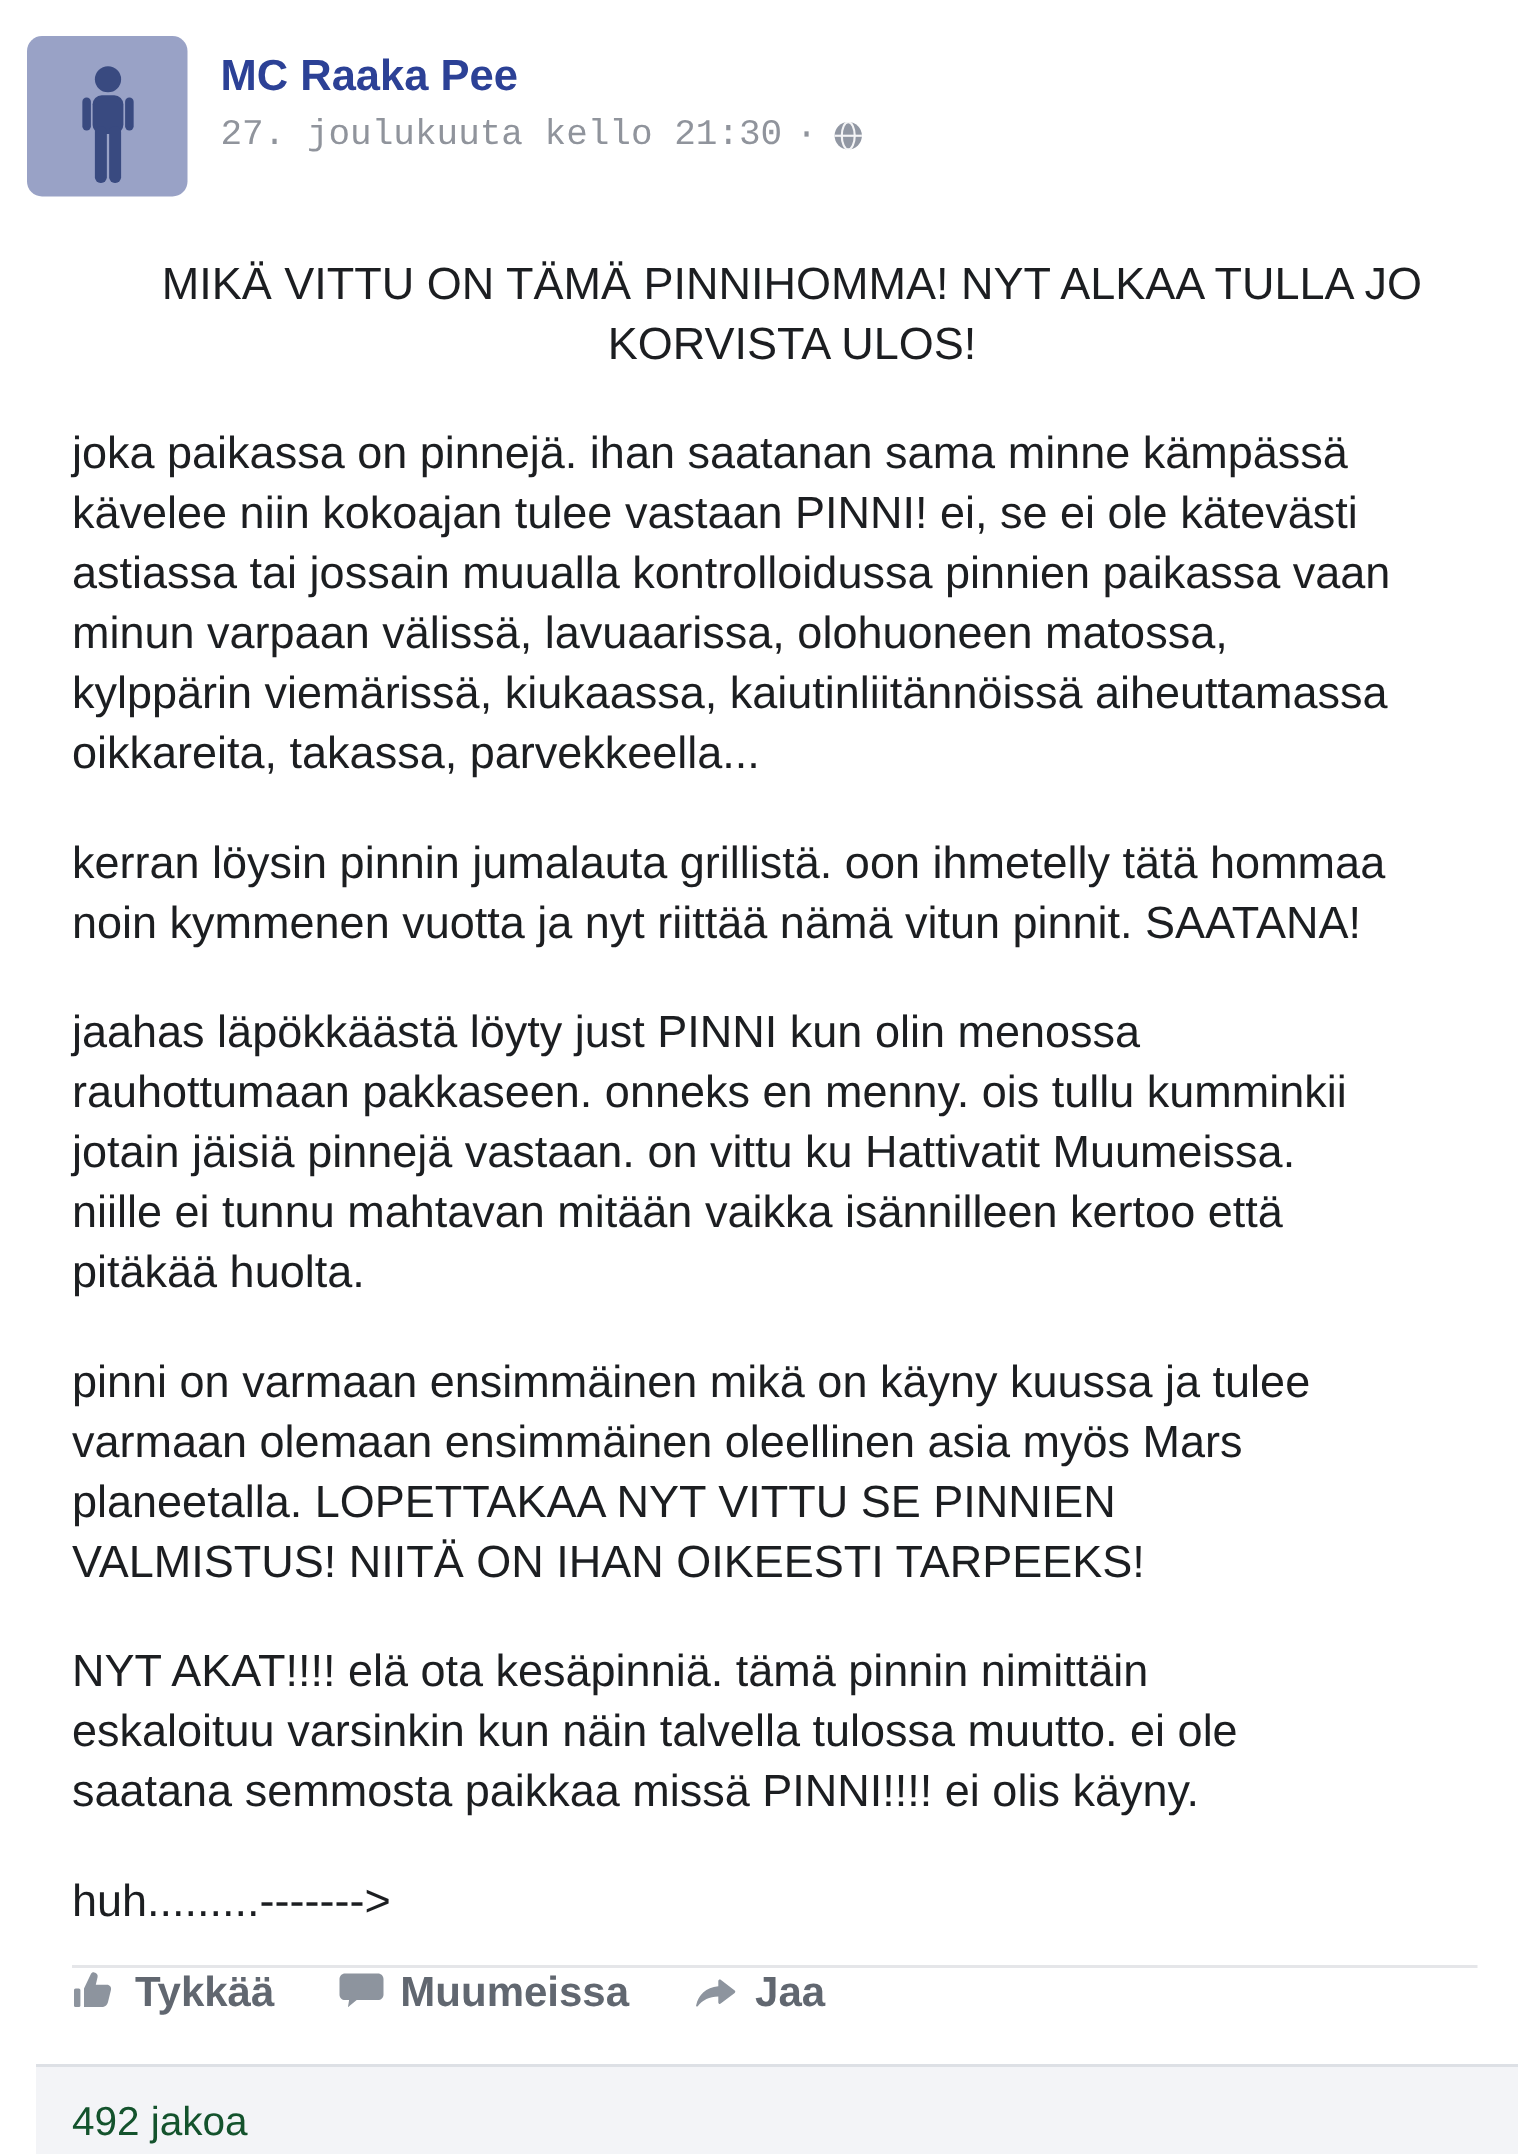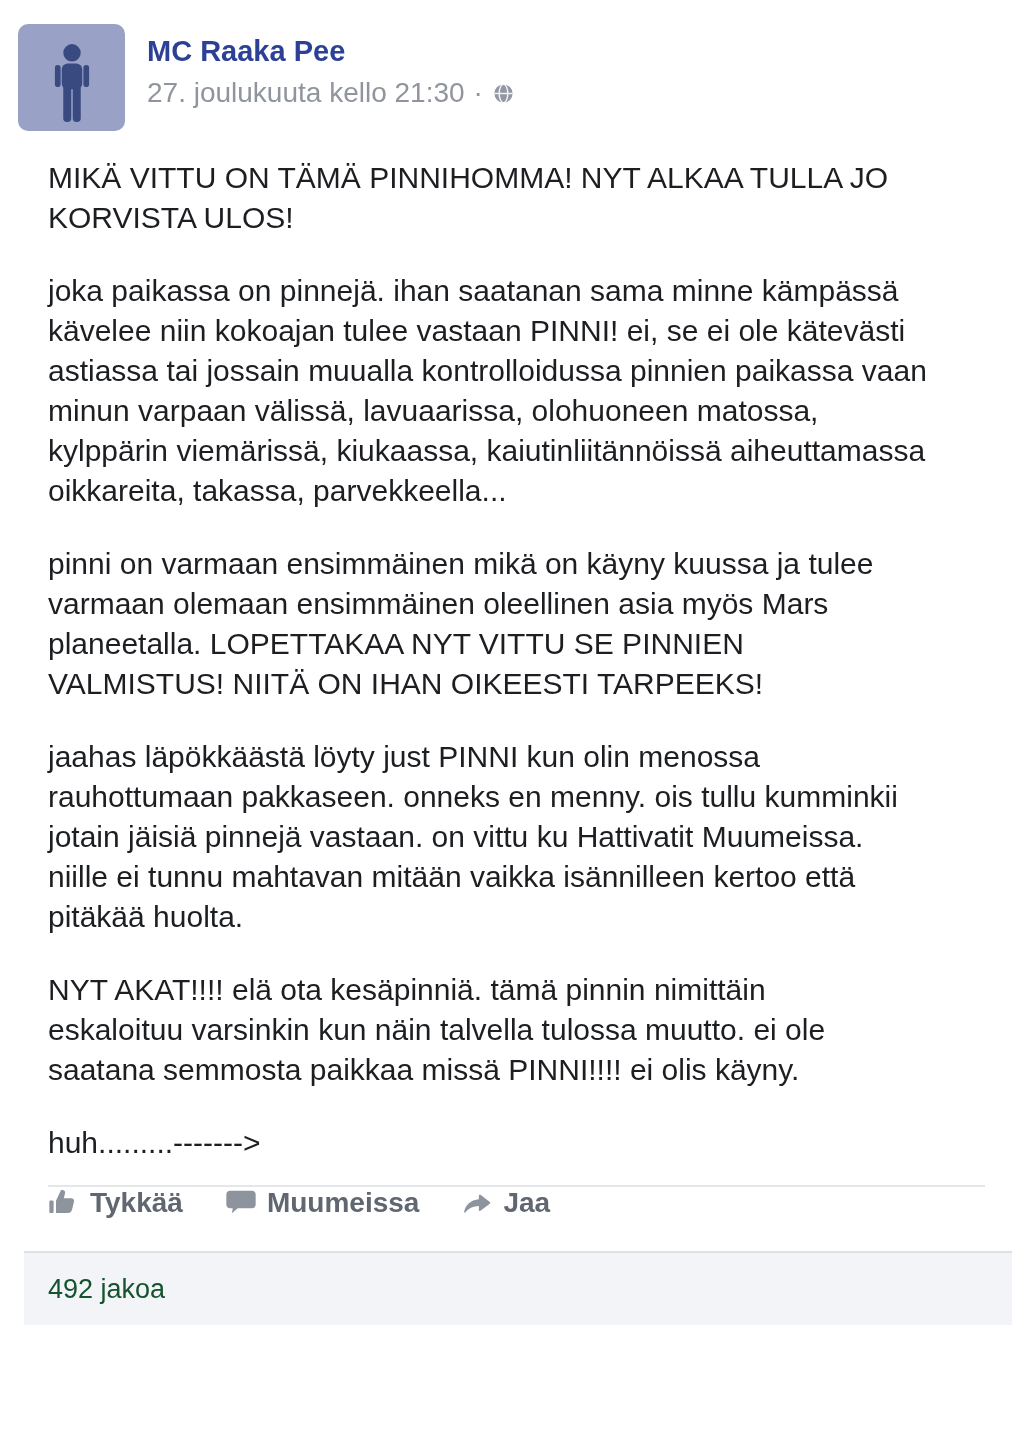--- a/index.html
+++ b/index.html
@@ -19,33 +19,33 @@
     display: flex; align-items: flex-end; justify-content: center;
     cursor: pointer; overflow: hidden;
   }
   .avatar svg { width: 76px; height: 94px; display: block; }
   .header-text { margin-left: 22px; padding-top: 11px; }
   .author {
     font-size: 29px; font-weight: bold; color: #2c4196;
     text-decoration: none; display: inline-block; cursor: pointer;
   }
   .timestamp {
-    margin-top: 9px; font-size: 28px; color: #90949c;
-    display: flex; align-items: center; cursor: pointer;
+    margin-top: 9px; font-size: 24px; color: #90949c;
+    display: flex; align-items: center; cursor: pointer; font-family: Liberation Mono, monospace;
   }
   .timestamp .dot { margin: 0 9px; }
   .timestamp svg.globe { width: 23px; height: 23px; display: block; }
 
   
   .body {
     padding: 27px 12px 0 48px;
     font-size: 30px; line-height: 40px; color: #1c1e21;
   }
   .body p { margin: 33px 0; white-space: pre-line; }
-  .body p:first-child { margin-top: 0; }
+  .body p:first-child { margin-top: 12px; text-align: center; }
   .body p:last-child { margin-bottom: 12px; }
 
   
   .divider { margin: 22px 35px 0 48px; border-top: 2px solid #e5e6e9; }
   .actions { display: flex; align-items: flex-start; height: 64px; padding-left: 48px; }
   .action {
     display: flex; align-items: center; margin-right: 42px;
     background: none; border: none; padding: 0; cursor: pointer;
     font-family: inherit; font-size: 28px; font-weight: bold; color: #616770;
   }
@@ -93,29 +93,31 @@
 
   <div class="body">
     <p>MIKÄ VITTU ON TÄMÄ PINNIHOMMA! NYT ALKAA TULLA JO
 KORVISTA ULOS!</p>
     <p>joka paikassa on pinnejä. ihan saatanan sama minne kämpässä
 kävelee niin kokoajan tulee vastaan PINNI! ei, se ei ole kätevästi
 astiassa tai jossain muualla kontrolloidussa pinnien paikassa vaan
 minun varpaan välissä, lavuaarissa, olohuoneen matossa,
 kylppärin viemärissä, kiukaassa, kaiutinliitännöissä aiheuttamassa
 oikkareita, takassa, parvekkeella...</p>
-    <p>pinni on varmaan ensimmäinen mikä on käyny kuussa ja tulee
-varmaan olemaan ensimmäinen oleellinen asia myös Mars
-planeetalla. LOPETTAKAA NYT VITTU SE PINNIEN
-VALMISTUS! NIITÄ ON IHAN OIKEESTI TARPEEKS!</p>
+    <p>kerran löysin pinnin jumalauta grillistä. oon ihmetelly tätä hommaa
+noin kymmenen vuotta ja nyt riittää nämä vitun pinnit. SAATANA!</p>
     <p>jaahas läpökkäästä löyty just PINNI kun olin menossa
 rauhottumaan pakkaseen. onneks en menny. ois tullu kumminkii
 jotain jäisiä pinnejä vastaan. on vittu ku Hattivatit Muumeissa.
 niille ei tunnu mahtavan mitään vaikka isännilleen kertoo että
 pitäkää huolta.</p>
+    <p>pinni on varmaan ensimmäinen mikä on käyny kuussa ja tulee
+varmaan olemaan ensimmäinen oleellinen asia myös Mars
+planeetalla. LOPETTAKAA NYT VITTU SE PINNIEN
+VALMISTUS! NIITÄ ON IHAN OIKEESTI TARPEEKS!</p>
     <p>NYT AKAT!!!! elä ota kesäpinniä. tämä pinnin nimittäin
 eskaloituu varsinkin kun näin talvella tulossa muutto. ei ole
 saatana semmosta paikkaa missä PINNI!!!! ei olis käyny.</p>
     <p>huh.........-------&gt;</p>
   </div>
 
   <div class="divider"></div>
 
   <div class="actions">
     <button class="action">

